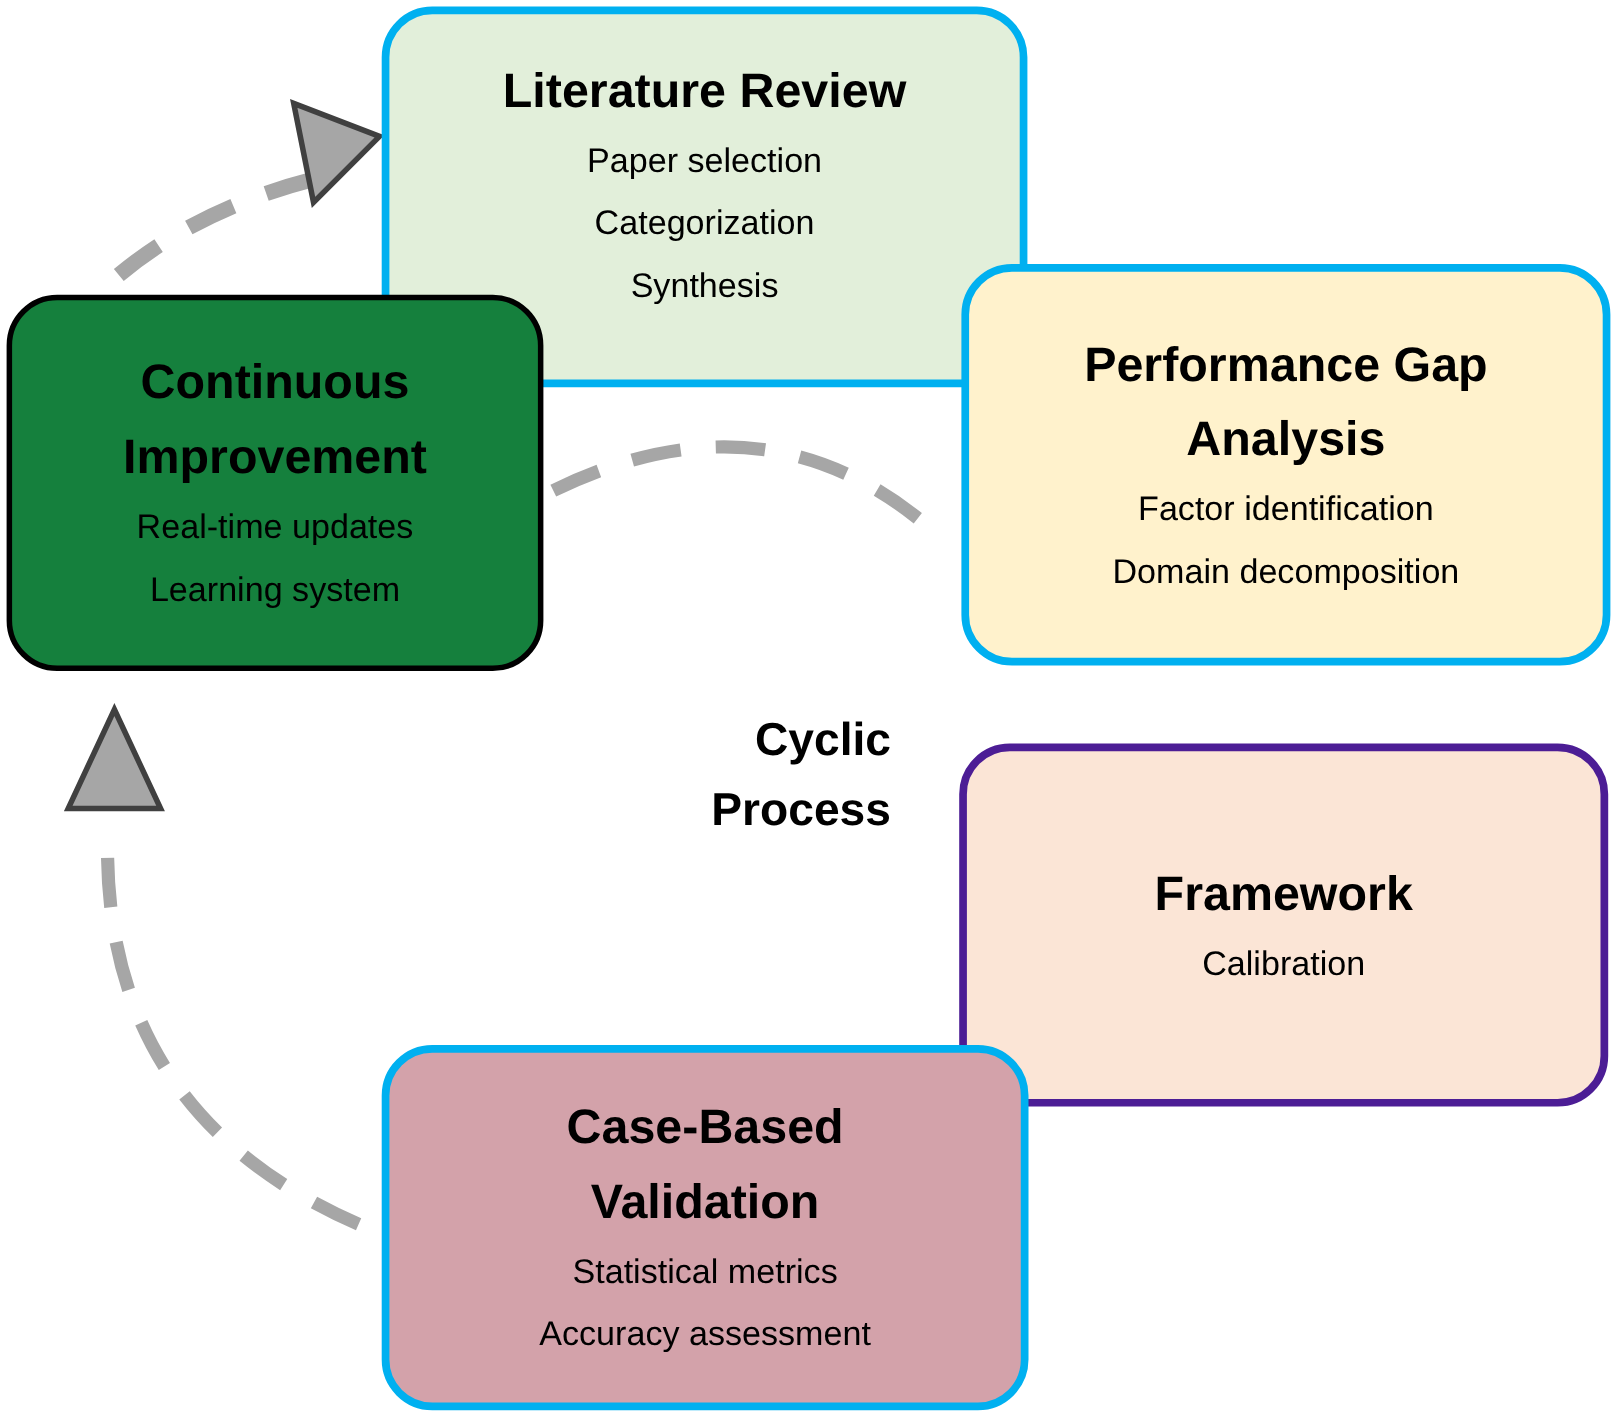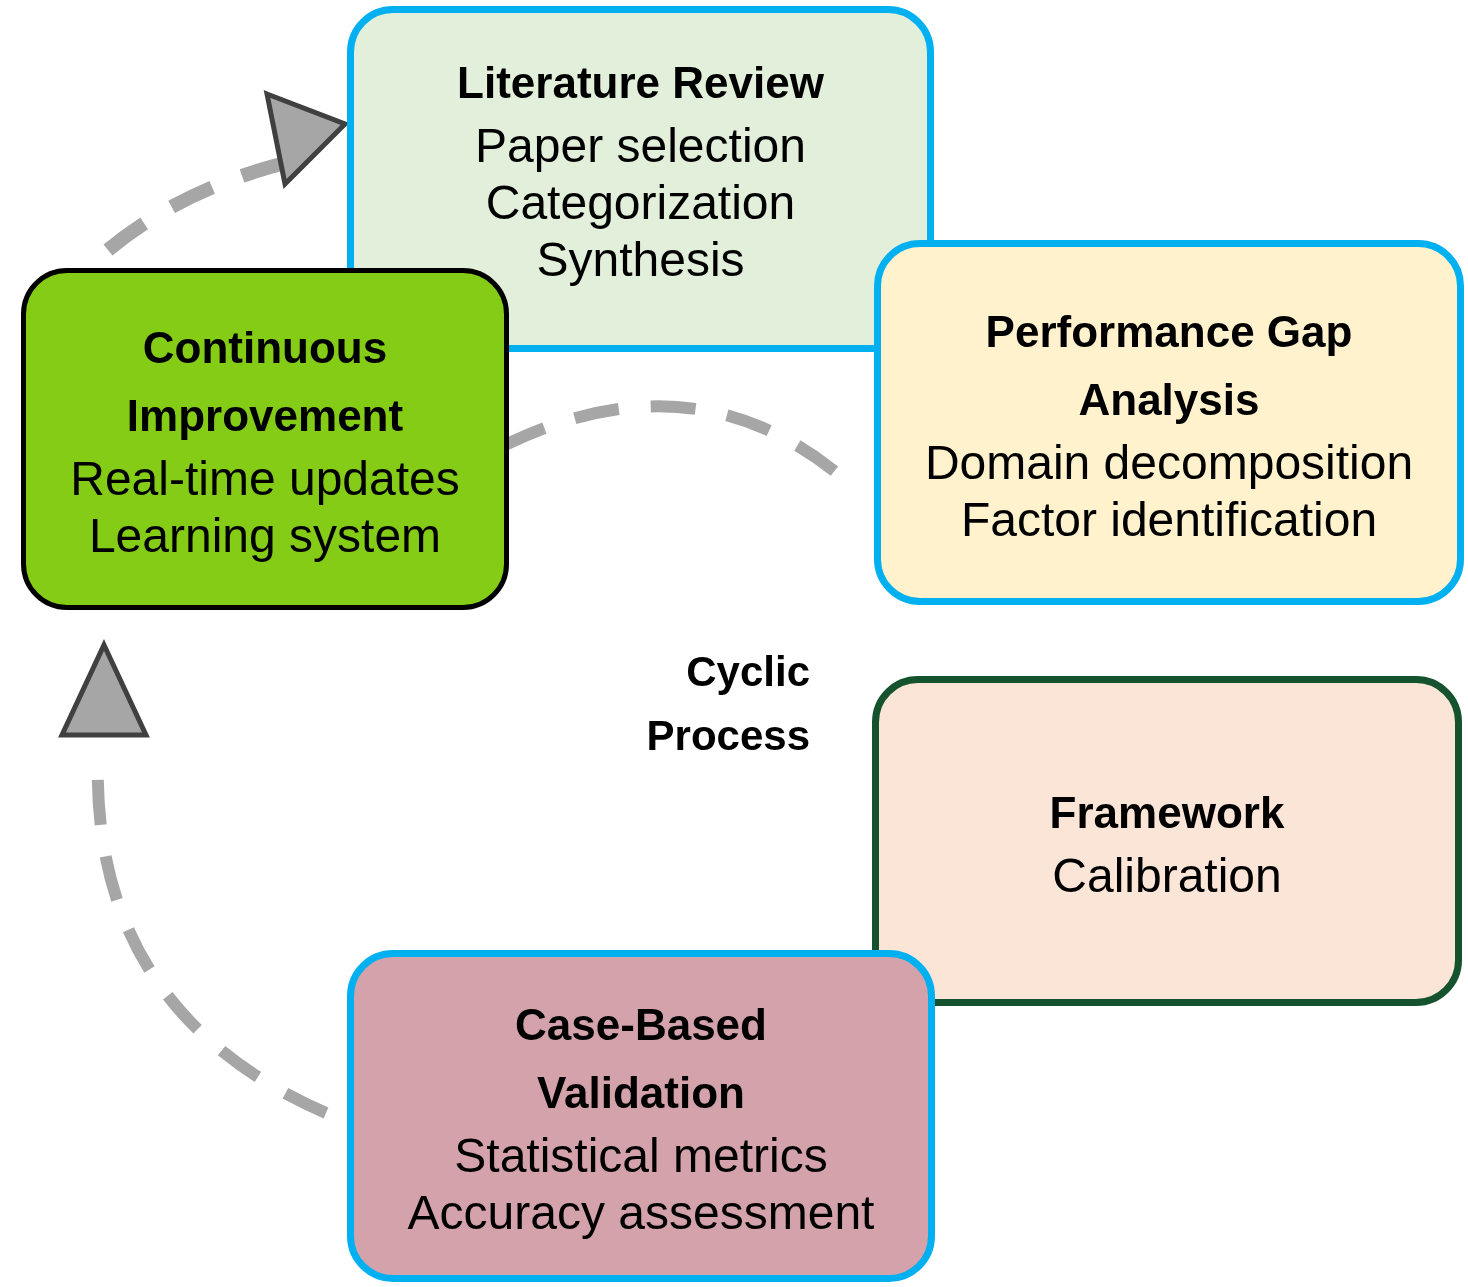--- a/index.html
+++ b/index.html
@@ -3,26 +3,26 @@
   <meta charset="utf-8">
   <style>
     html, body { margin: 0; padding: 0; background: #ffffff; }
     body { width: 1468px; height: 1287px; position: relative; overflow: hidden;
            font-family: "Liberation Sans", "DejaVu Sans", sans-serif; color: #000; }
     svg.connectors { position: absolute; left: 0; top: 0; width: 1468px; height: 1287px; }
     .box { position: absolute; box-sizing: border-box; border-radius: 46px;
            display: flex; flex-direction: column; align-items: center; justify-content: center;
            text-align: center; }
     .box .title { font-weight: bold; font-size: 44px; line-height: 68px; }
-    .box .line { font-size: 48px; line-height: 57px; }
+    .box .line { font-size: 31px; line-height: 57px; }
     .lit   { left: 347px; top: 6px;   width: 587px; height: 346px; background: #e2efda; border: 7px solid #00b0f0; padding-bottom: 22px; }
     .perf  { left: 874px; top: 240px; width: 590px; height: 365px; background: #fff2cc; border: 7px solid #00b0f0; }
-    .fw    { left: 872px; top: 676px; width: 590px; height: 330px; background: #fbe5d6; border: 7px solid #14532d; }
+    .fw    { left: 872px; top: 676px; width: 590px; height: 330px; background: #fbe5d6; border: 7px solid #4c1d95; }
     .cbv   { left: 347px; top: 950px; width: 588px; height: 332px; background: #d3a2aa; border: 7px solid #00b0f0; text-align: center; }
-    .ci    { left: 6px;   top: 268px; width: 488px; height: 342px; background: #84cc16; border: 5px solid #000000; margin-left: 15px; }
+    .ci    { left: 6px;   top: 268px; width: 488px; height: 342px; background: #15803d; border: 5px solid #000000; }
     .center-label { position: absolute; left: 560px; top: 640px; width: 250px; text-align: right;
                     font-weight: bold; font-size: 42px; line-height: 64px; }
   </style>
 </head>
 <body>
 
 <svg class="connectors" viewBox="0 0 1468 1287">
   <path d="M108 250 Q 180 190 285 163" fill="none" stroke="#a6a6a6" stroke-width="14" stroke-dasharray="45 32"></path>
   <polygon points="267,94 345,124 285,184" fill="#a6a6a6" stroke="#404040" stroke-width="5" stroke-linejoin="miter"></polygon>
   <path d="M503 446 Q 700 350 852 486" fill="none" stroke="#a6a6a6" stroke-width="12" stroke-dasharray="45 32"></path>
@@ -40,22 +40,22 @@
 <div class="box ci">
   <div class="title">Continuous</div>
   <div class="title">Improvement</div>
   <div class="line">Real-time updates</div>
   <div class="line">Learning system</div>
 </div>
 
 <div class="box perf">
   <div class="title">Performance Gap</div>
   <div class="title">Analysis</div>
+  <div class="line">Factor identification</div>
   <div class="line">Domain decomposition</div>
-  <div class="line">Factor identification</div>
 </div>
 
 <div class="box fw">
   <div class="title">Framework</div>
   <div class="line">Calibration</div>
 </div>
 
 <div class="box cbv">
   <div class="title">Case-Based</div>
   <div class="title">Validation</div>

